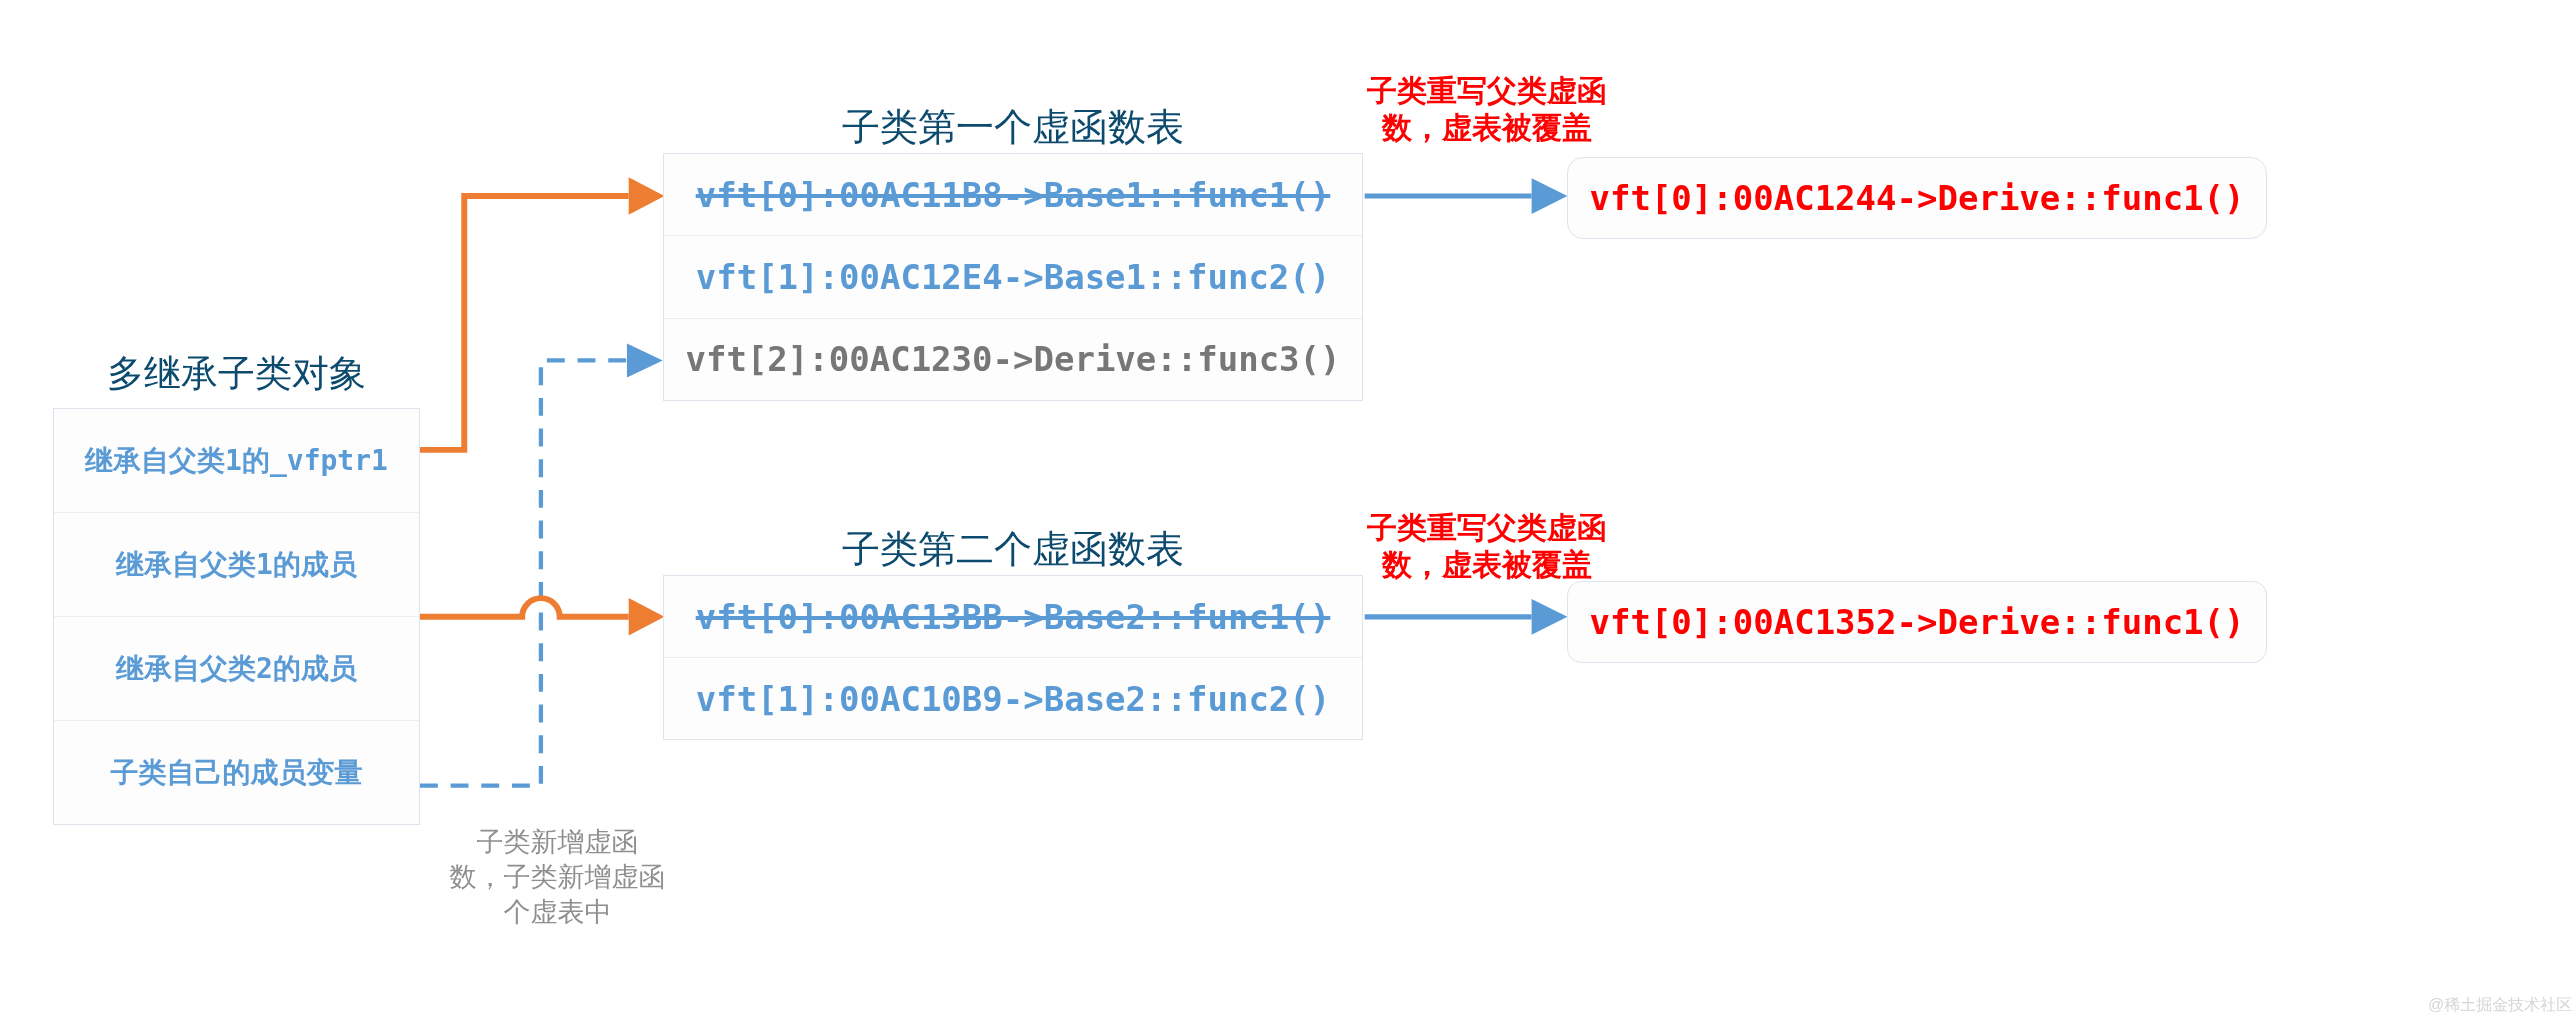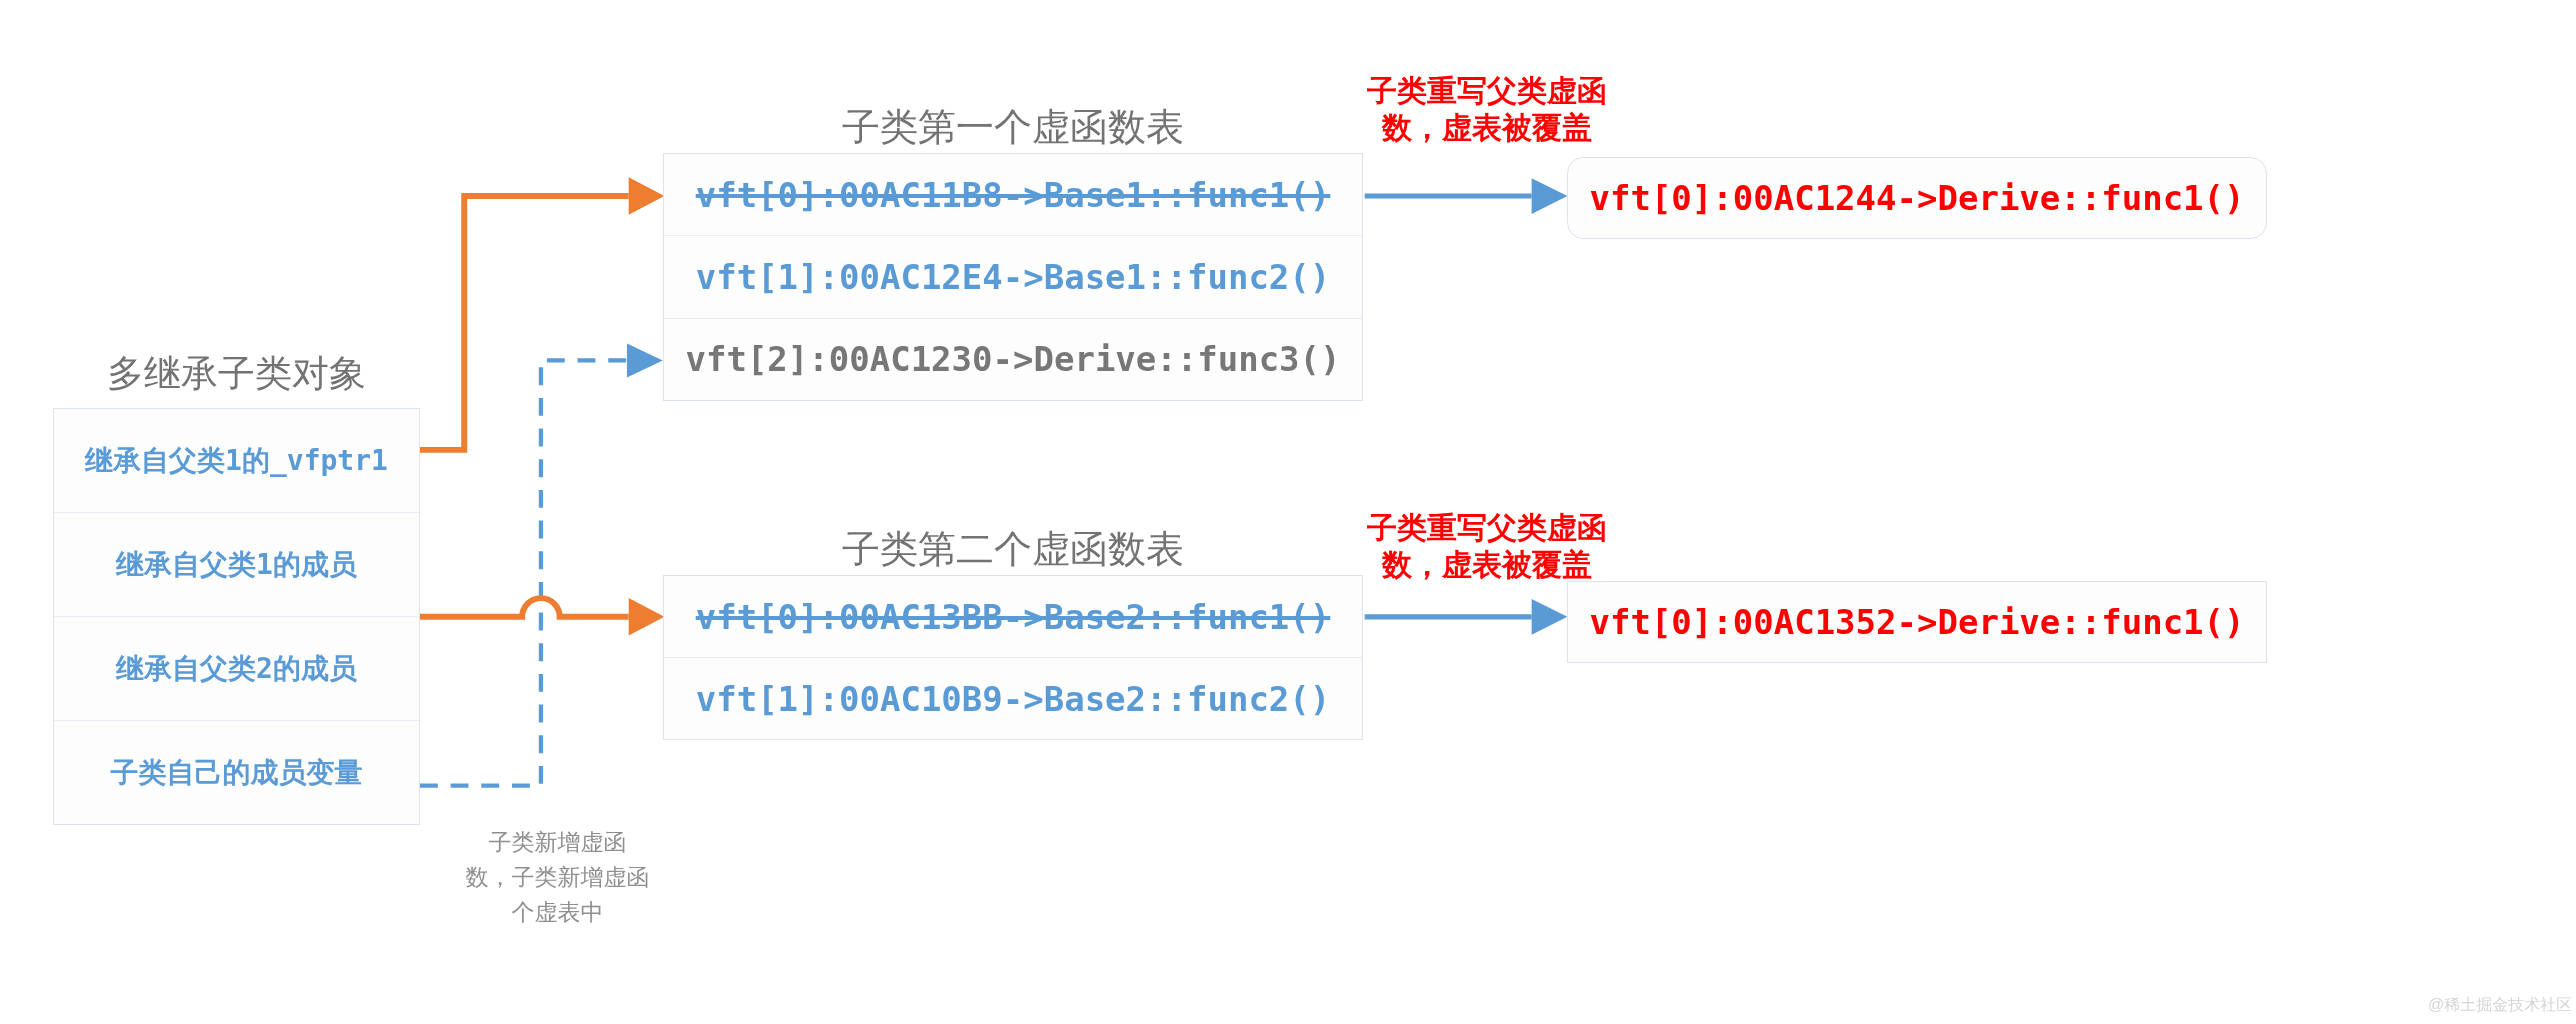--- a/index.html
+++ b/index.html
@@ -27,39 +27,39 @@
   }
   .row:first-child{border-top:none;}
   .mono{font-family:"DejaVu Sans Mono","Liberation Mono",monospace;}
   .vt-row{font-size:34px;font-weight:bold;color:#5b9bd5;}
   .vt-row.gray{color:#777777;font-weight:bold;}
   .struck{text-decoration:line-through;text-decoration-thickness:4.3px;}
   .obj-row{font-size:28px;font-weight:bold;color:#5b9bd5;}
   .title-serif{
     position:absolute;text-align:center;
     font-family:"Liberation Serif","DejaVu Serif",serif;
-    color:#737373;font-size:38px;white-space:nowrap;
+    color:#0c4a6e;font-size:38px;white-space:nowrap;
   }
   .red-note{
     position:absolute;text-align:center;
     font-family:"Liberation Serif","DejaVu Serif",serif;
     font-weight:bold;color:#ff0000;
     font-size:30px;line-height:37px;white-space:nowrap;
   }
   .result-box{
     position:absolute;left:1567px;width:700px;height:82px;
     background:#fdfdfe;border:1.7px solid #dde4ee;box-sizing:border-box;
     display:flex;align-items:center;justify-content:center;
     font-family:"DejaVu Sans Mono","Liberation Mono",monospace;
     font-size:34px;font-weight:bold;color:#ff0000;white-space:nowrap;
   }
   .tail-note{
     position:absolute;text-align:center;
     font-family:"Liberation Serif","DejaVu Serif",serif;
-    color:#8f8f8f;font-size:23px;line-height:35px;white-space:nowrap;
+    color:#8f8f8f;font-size:27px;line-height:35px;white-space:nowrap;
   }
   .watermark{
     position:absolute;
     font-size:16px;color:#d5d5d5;white-space:nowrap;
   }
   svg.connector-layer{position:absolute;left:0;top:0;pointer-events:none;}
 </style>
 </head>
 <body>
 
@@ -122,21 +122,21 @@
     <div>数，虚表被覆盖</div>
   </div>
 
   <div class="red-note" style="left:1325px;top:509px;width:324px;">
     <div>子类重写父类虚函</div>
     <div>数，虚表被覆盖</div>
   </div>
 
   <div class="result-box" style="top:157px;border-radius:16px;">vft[0]:00AC1244-&gt;Derive::func1()</div>
 
-  <div class="result-box" style="top:581px;">vft[0]:00AC1352-&gt;Derive::func1()</div>
+  <div class="result-box" style="top:581px;border-radius:14px;">vft[0]:00AC1352-&gt;Derive::func1()</div>
 
   <div class="tail-note" style="left:434px;top:825px;width:247px;">
     <div>子类新增虚函</div>
     <div>数，子类新增虚函</div>
     <div>个虚表中</div>
   </div>
 
   <div class="watermark" style="left:2428px;top:995px;">@稀土掘金技术社区</div>
 
 </div>

